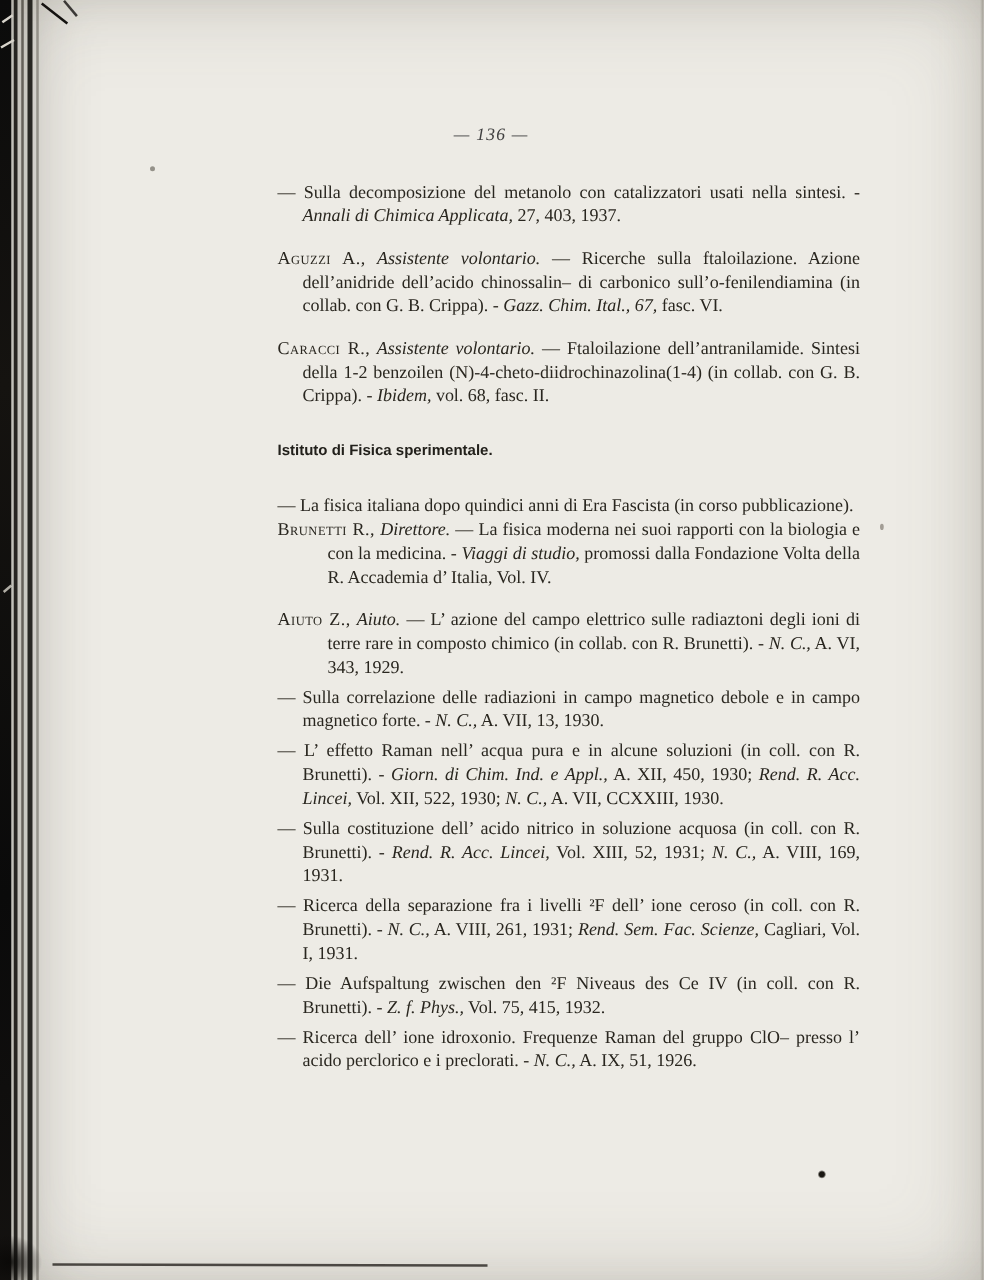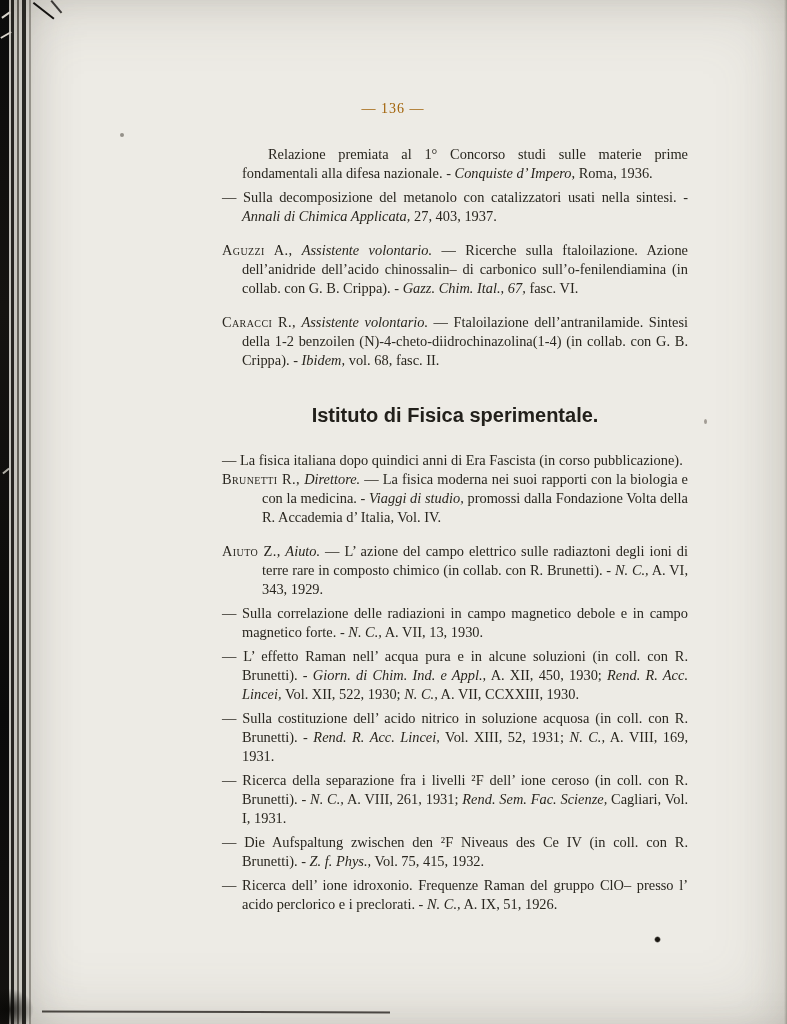--- a/index.html
+++ b/index.html
@@ -12,37 +12,37 @@
   .paper {
     position: absolute; inset: 0;
     background: #edebe5;
     box-shadow:
       inset 0 0 70px rgba(105, 98, 86, 0.22),
       inset 50px 0 60px -35px rgba(70, 64, 56, 0.35),
       inset -25px 0 45px -30px rgba(120, 112, 100, 0.25);
   }
   .pageno {
     position: absolute; top: 101px; left: 338px; width: 110px;
-    text-align: center; font-size: 14px; color: #a16207; letter-spacing: 1px;
+    text-align: center; font-size: 14px; color: #404040; letter-spacing: 1px; font-style: italic;
   }
   .content {
     position: absolute; left: 222px; top: 140px; width: 466px;
     font-size: 14.4px; line-height: 19px; color: #29261f;
     text-align: justify;
   }
   .para { margin: 5px 0 0; padding-left: 20px; text-indent: -20px; }
   .para.cont { text-indent: 26px; }
   .para.gap { margin-top: 15px; }
   .para.deep { padding-left: 40px; text-indent: -40px; }
   .it { font-style: italic; }
   .sc { font-variant: small-caps; letter-spacing: 0.4px; }
   .heading {
     font-family: "Liberation Sans", "DejaVu Sans", sans-serif;
-    font-size: 20px; font-weight: 700; text-align: center; color: #22201b;
-    margin: 36px 0 26px; text-indent: 0; padding: 0;
+    font-size: 12px; font-weight: 700; color: #22201b;
+    margin: 24px 0 26px; text-indent: 0; padding: 0;
   }
 
   
   .binding { position: absolute; left: 0; top: 0; bottom: 0; width: 36px; }
   .strip { position: absolute; top: 0; bottom: 0; }
   .s1 { left: 0; width: 9px; background: linear-gradient(180deg, #0b0b0b, #151310 30%, #0a0a0a 70%, #141210); }
   .s2 { left: 11px; width: 3px; background: #191714; opacity: 0.92; }
   .s3 { left: 17px; width: 2px; background: #3a362f; opacity: 0.7; }
   .s4 { left: 22px; width: 4px; background: #11100d; opacity: 0.88; }
   .s5 { left: 29px; width: 2px; background: #4a453c; opacity: 0.45; }
@@ -85,21 +85,20 @@
   <div class="bottomline"></div>
   <div class="speck sp1"></div>
   <div class="speck sp2"></div>
   <div class="speck sp3"></div>
   <div class="redge"></div>
 
   <div class="pageno">— 136 —</div>
 
   <div class="content">
 
-    <p class="para cont"><span>Relazione premiata al 1° Concorso studi sulle materie prime fondamentali alla difesa nazionale. - </span><span class="it">Conquiste d’ Impero</span><span>, Roma, 1936.</span></p>
 
 
     <p class="para"><span>— Sulla decomposizione del metanolo con catalizzatori usati nella sintesi. - </span><span class="it">Annali di Chimica Applicata,</span><span> 27, 403, 1937.</span></p>
 
     <p class="para gap"><span class="sc">Aguzzi A.,</span><span class="it"> Assistente volontario.</span><span> — Ricerche sulla ftaloilazione. Azione dell’anidride dell’acido chinossalin– di carbonico sull’o-fenilendiamina (in collab. con G. B. Crippa). - </span><span class="it">Gazz. Chim. Ital., 67,</span><span> fasc. VI.</span></p>
 
     <p class="para gap"><span class="sc">Caracci R.,</span><span class="it"> Assistente volontario.</span><span> — Ftaloilazione dell’antranilamide. Sintesi della 1-2 benzoilen (N)-4-cheto-diidrochinazolina(1-4) (in collab. con G. B. Crippa). - </span><span class="it">Ibidem,</span><span> vol. 68, fasc. II.</span></p>
 
     <h2 class="heading">Istituto di Fisica sperimentale.</h2>
 

